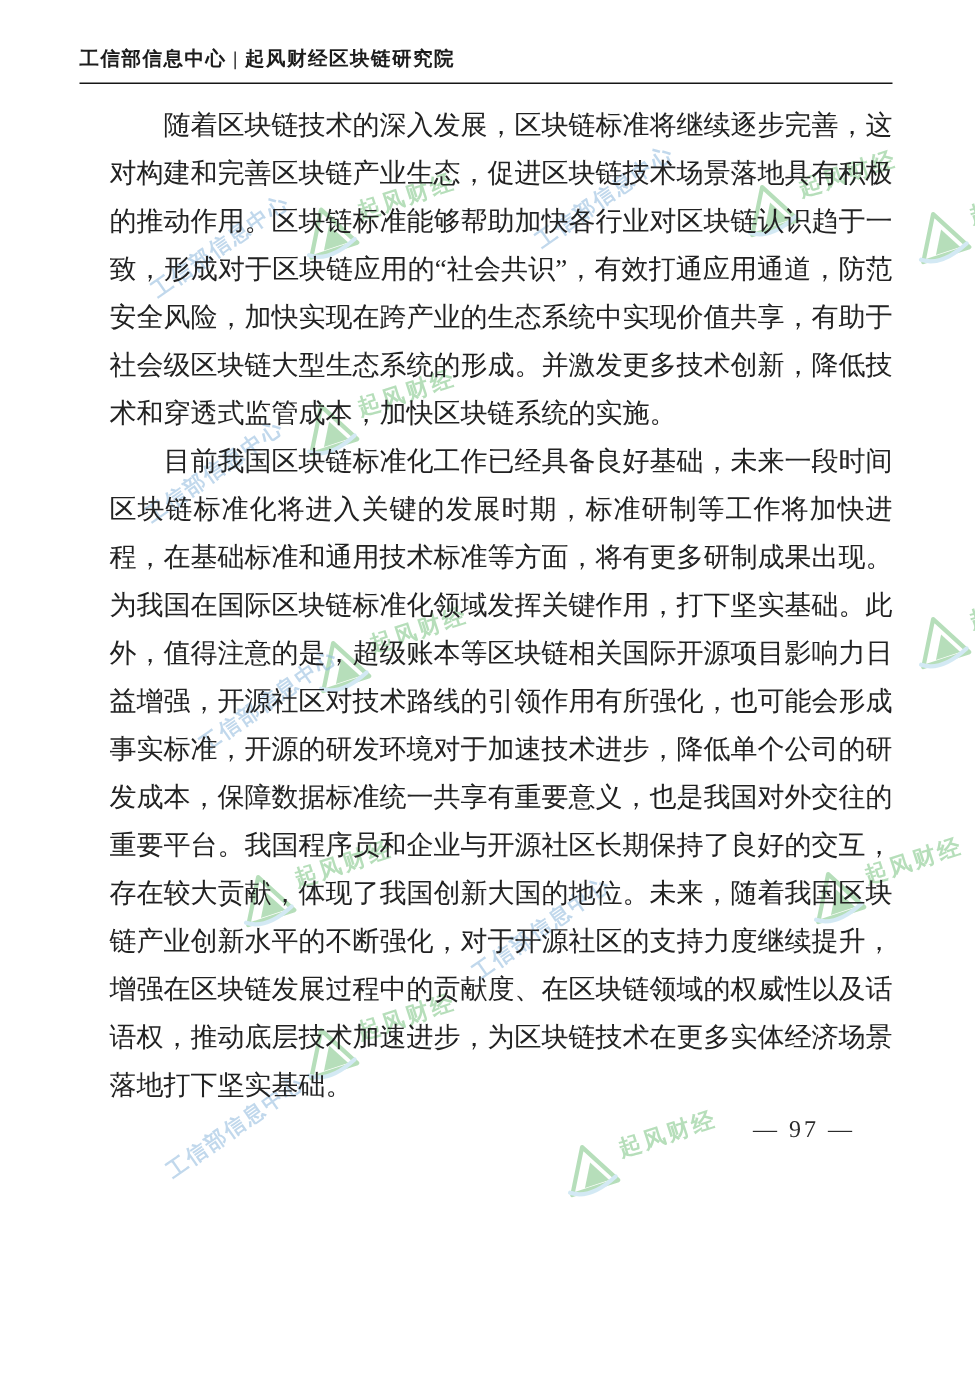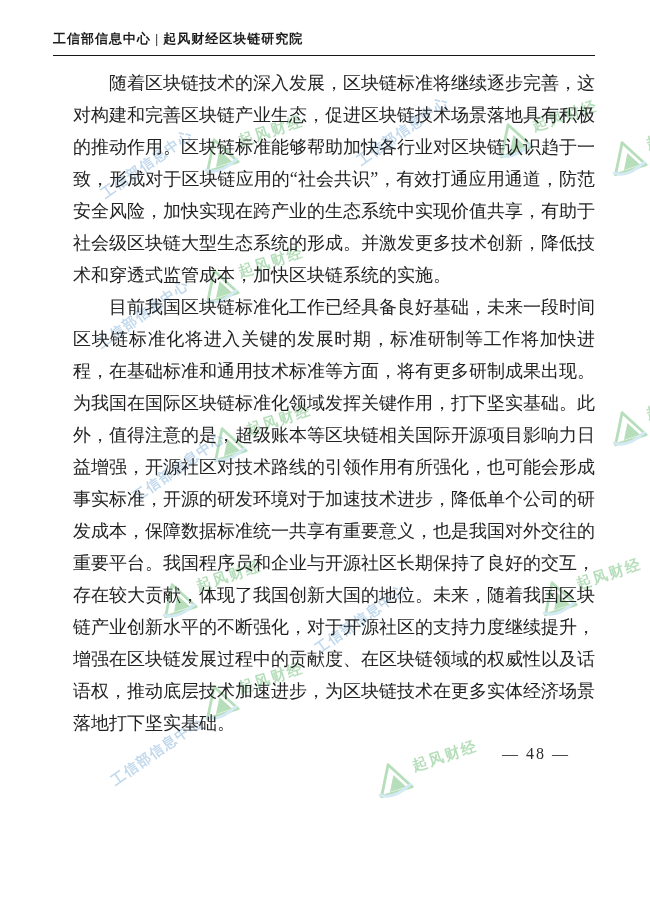--- a/index.html
+++ b/index.html
@@ -203,15 +203,15 @@
     </div>
 
   <div class="content">
     <div class="hdr">工信部信息中心 | 起风财经区块链研究院</div>
 
     <div class="doc-body">
         <p class="indent">随着区块链技术的深入发展，区块链标准将继续逐步完善，这对构建和完善区块链产业生态，促进区块链技术场景落地具有积极的推动作用。区块链标准能够帮助加快各行业对区块链认识趋于一致，形成对于区块链应用的“社会共识”，有效打通应用通道，防范安全风险，加快实现在跨产业的生态系统中实现价值共享，有助于社会级区块链大型生态系统的形成。并激发更多技术创新，降低技术和穿透式监管成本，加快区块链系统的实施。</p>
         <p class="indent">目前我国区块链标准化工作已经具备良好基础，未来一段时间区块链标准化将进入关键的发展时期，标准研制等工作将加快进程，在基础标准和通用技术标准等方面，将有更多研制成果出现。为我国在国际区块链标准化领域发挥关键作用，打下坚实基础。此外，值得注意的是，超级账本等区块链相关国际开源项目影响力日益增强，开源社区对技术路线的引领作用有所强化，也可能会形成事实标准，开源的研发环境对于加速技术进步，降低单个公司的研发成本，保障数据标准统一共享有重要意义，也是我国对外交往的重要平台。我国程序员和企业与开源社区长期保持了良好的交互，存在较大贡献，体现了我国创新大国的地位。未来，随着我国区块链产业创新水平的不断强化，对于开源社区的支持力度继续提升，增强在区块链发展过程中的贡献度、在区块链领域的权威性以及话语权，推动底层技术加速进步，为区块链技术在更多实体经济场景落地打下坚实基础。</p>
       </div>
 
-    <div class="page-num">— 48 —</div>
+    <div class="page-num">— 97 —</div>
   </div>
 </div>
 
 </body></html>

